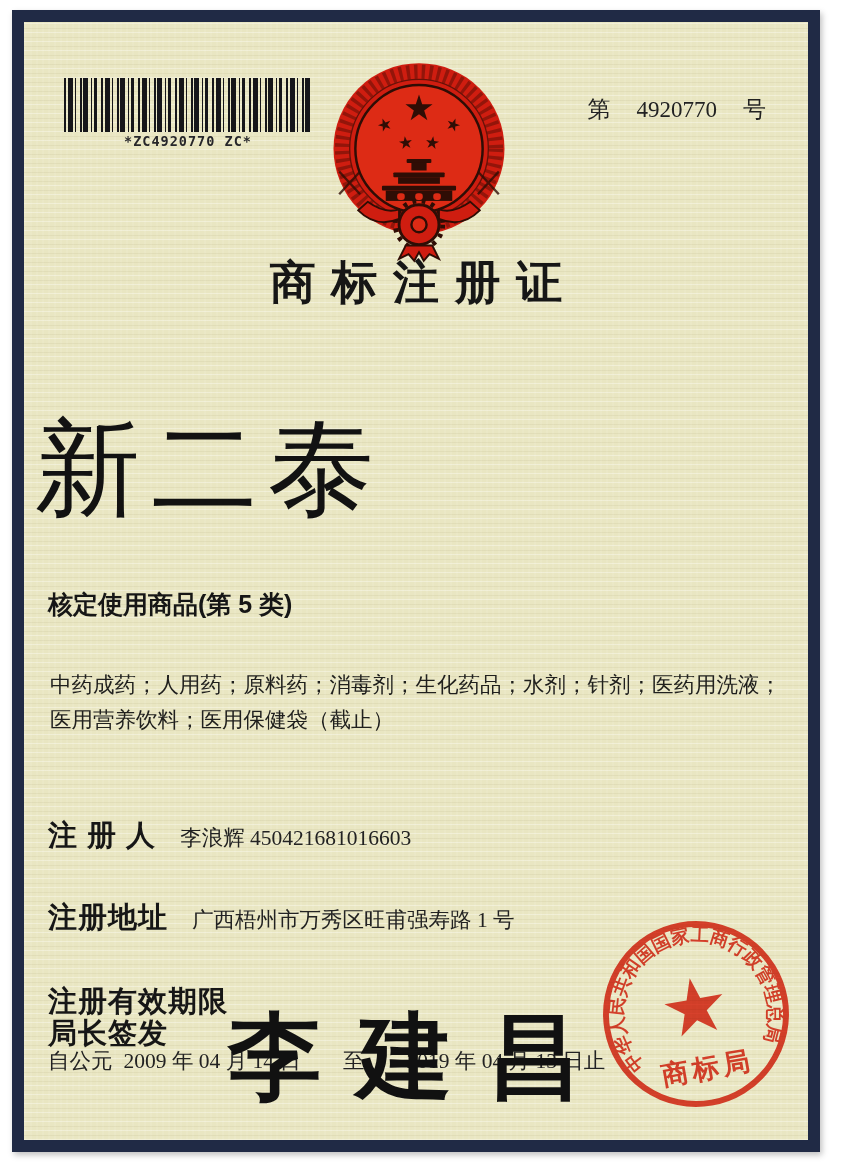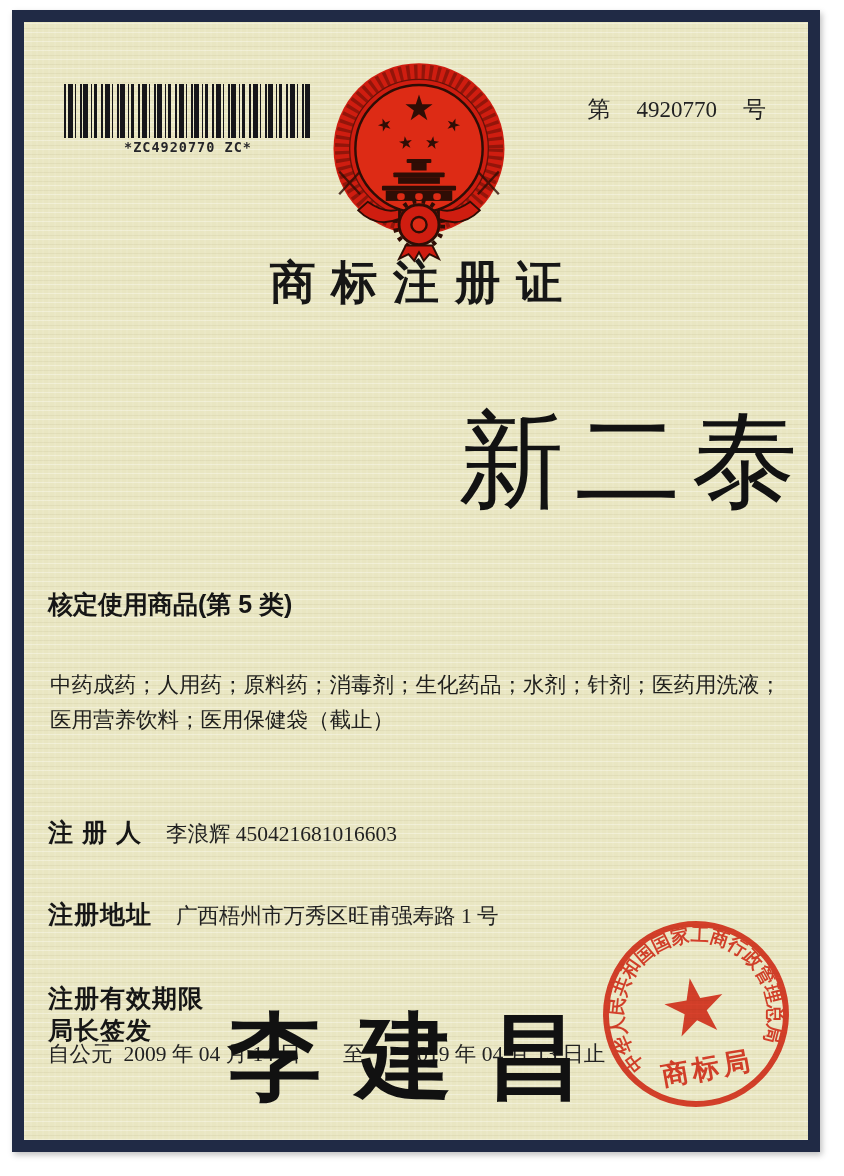--- a/index.html
+++ b/index.html
@@ -20,21 +20,21 @@
         rgba(255,255,252,.35) 0px, rgba(255,255,252,.35) 1px,
         rgba(0,0,0,0) 1px, rgba(0,0,0,0) 4px,
         rgba(150,140,90,.10) 4px, rgba(150,140,90,.10) 5px,
         rgba(0,0,0,0) 5px, rgba(0,0,0,0) 9px),
       repeating-linear-gradient(90deg,
         rgba(255,255,250,.08) 0 2px, rgba(0,0,0,0) 2px 6px);
     overflow:hidden;
   }
 
   
-  .barcode-wrap{position:absolute;left:40px;top:62px;width:248px;}
+  .barcode-wrap{position:absolute;left:40px;top:56px;width:248px;}
   .barcode{
     height:54px;width:248px;
     background:repeating-linear-gradient(90deg,
       #16161a 0 2px,  transparent 2px 4px,
       #16161a 4px 9px, transparent 9px 11px,
       #16161a 11px 12px, transparent 12px 16px,
       #16161a 16px 18px, transparent 18px 19px,
       #16161a 19px 24px, transparent 24px 27px,
       #16161a 27px 28px, transparent 28px 30px,
       #16161a 30px 33px, transparent 33px 37px);
@@ -56,36 +56,36 @@
   .emblem{position:absolute;left:300px;top:36px;width:190px;height:206px;}
   .emblem svg{width:100%;height:100%;display:block;}
 
   
   .cert-title{
     position:absolute;left:0;top:230px;width:100%;
     text-align:center;font-size:46px;color:#161616;
     letter-spacing:.34em;text-indent:.34em;font-weight:600;
   }
   .trademark{
-    position:absolute;left:0;top:368px;width:100%;
-    text-align:right;font-size:106px;color:#121212;
+    position:absolute;left:0;top:376px;width:100%;
+    text-align:left;font-size:106px;color:#121212;
     letter-spacing:.1em;text-indent:.1em;font-weight:500;
   }
 
   
   .label-bold{font-family:"Liberation Sans",sans-serif;font-weight:bold;color:#161616;}
   .goods-label{position:absolute;left:24px;top:566px;font-size:25px;}
   .goods-text{
     position:absolute;left:26px;top:646px;width:748px;
     font-size:21.5px;line-height:1.62;color:#20201e;
   }
 
   
   .info-row{position:absolute;left:24px;display:flex;align-items:baseline;gap:24px;}
-  .info-row .row-label{font-size:25px;letter-spacing:1px;}
+  .info-row .row-label{font-size:29px;letter-spacing:1px;}
   .info-row .row-value{font-size:21.5px;color:#222;}
   .row-registrant{top:794px;}
   .row-address{top:876px;}
   .row-validity{top:960px;flex-direction:column;}
   .row-sign{top:992px;}
   .validity-value{display:flex;align-items:baseline;}
   .validity-value .gap-s{margin-left:11px;}
   .validity-value .gap-m{margin-left:42px;}
 
   

